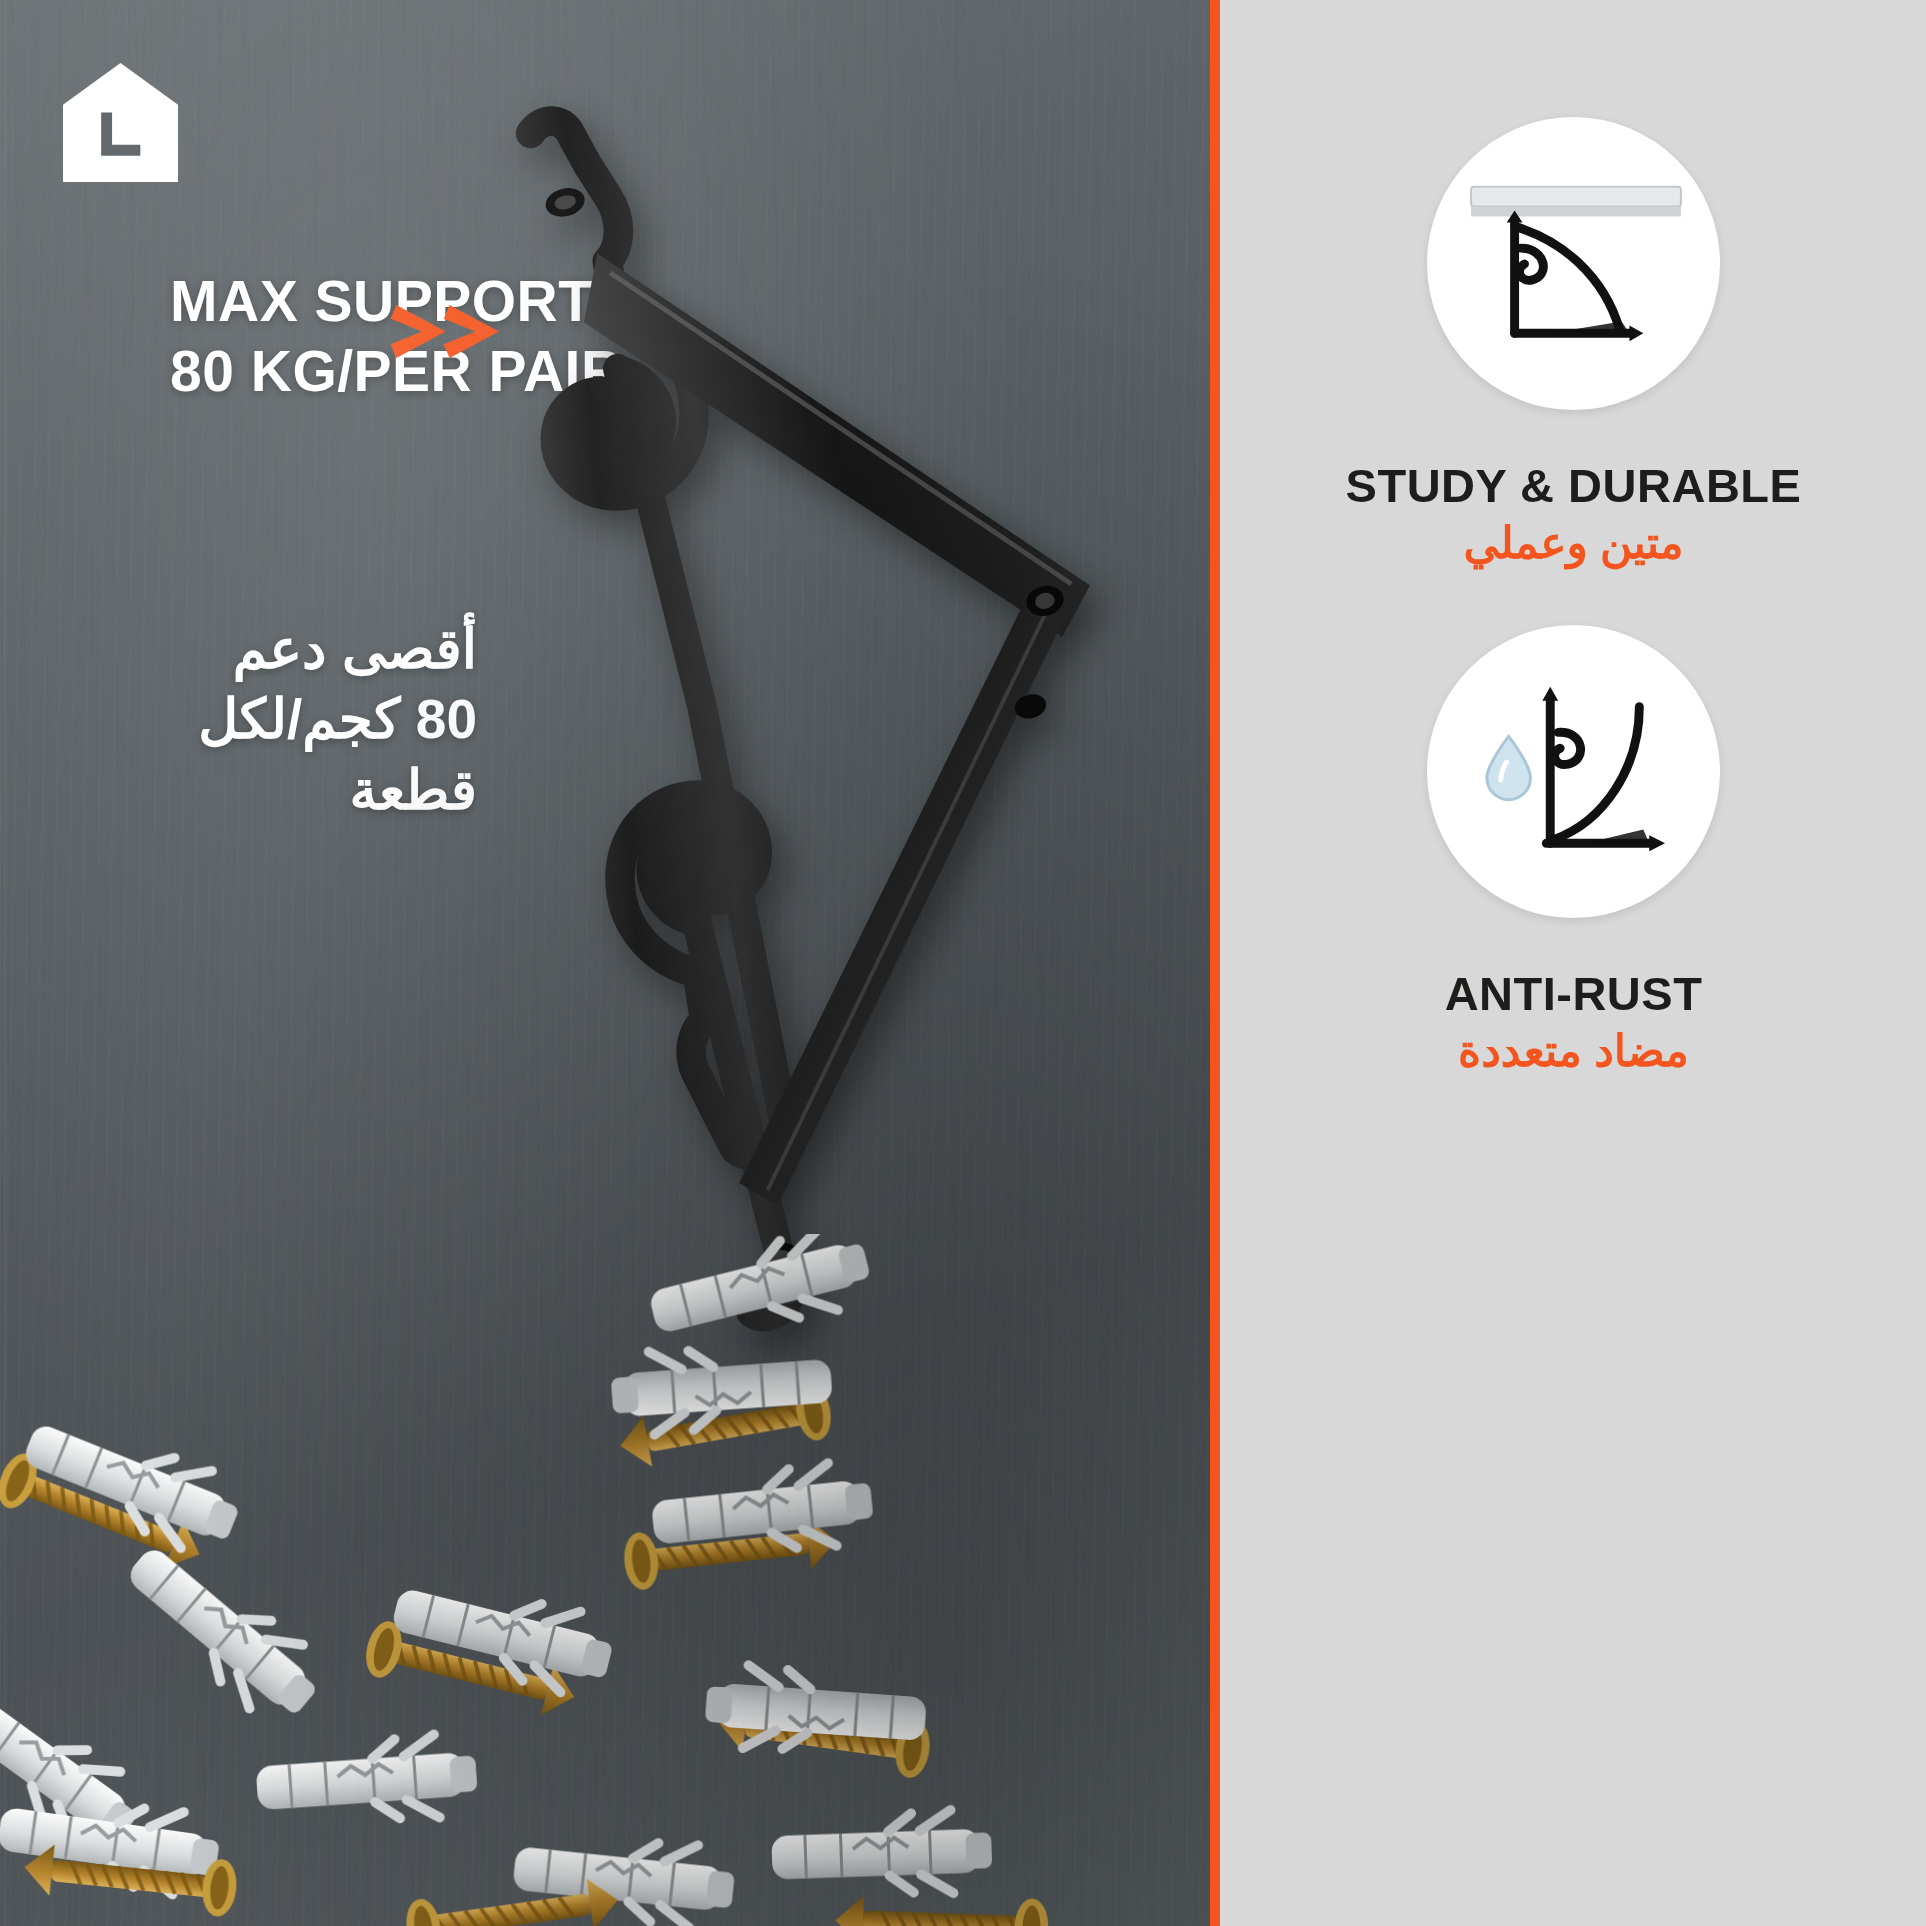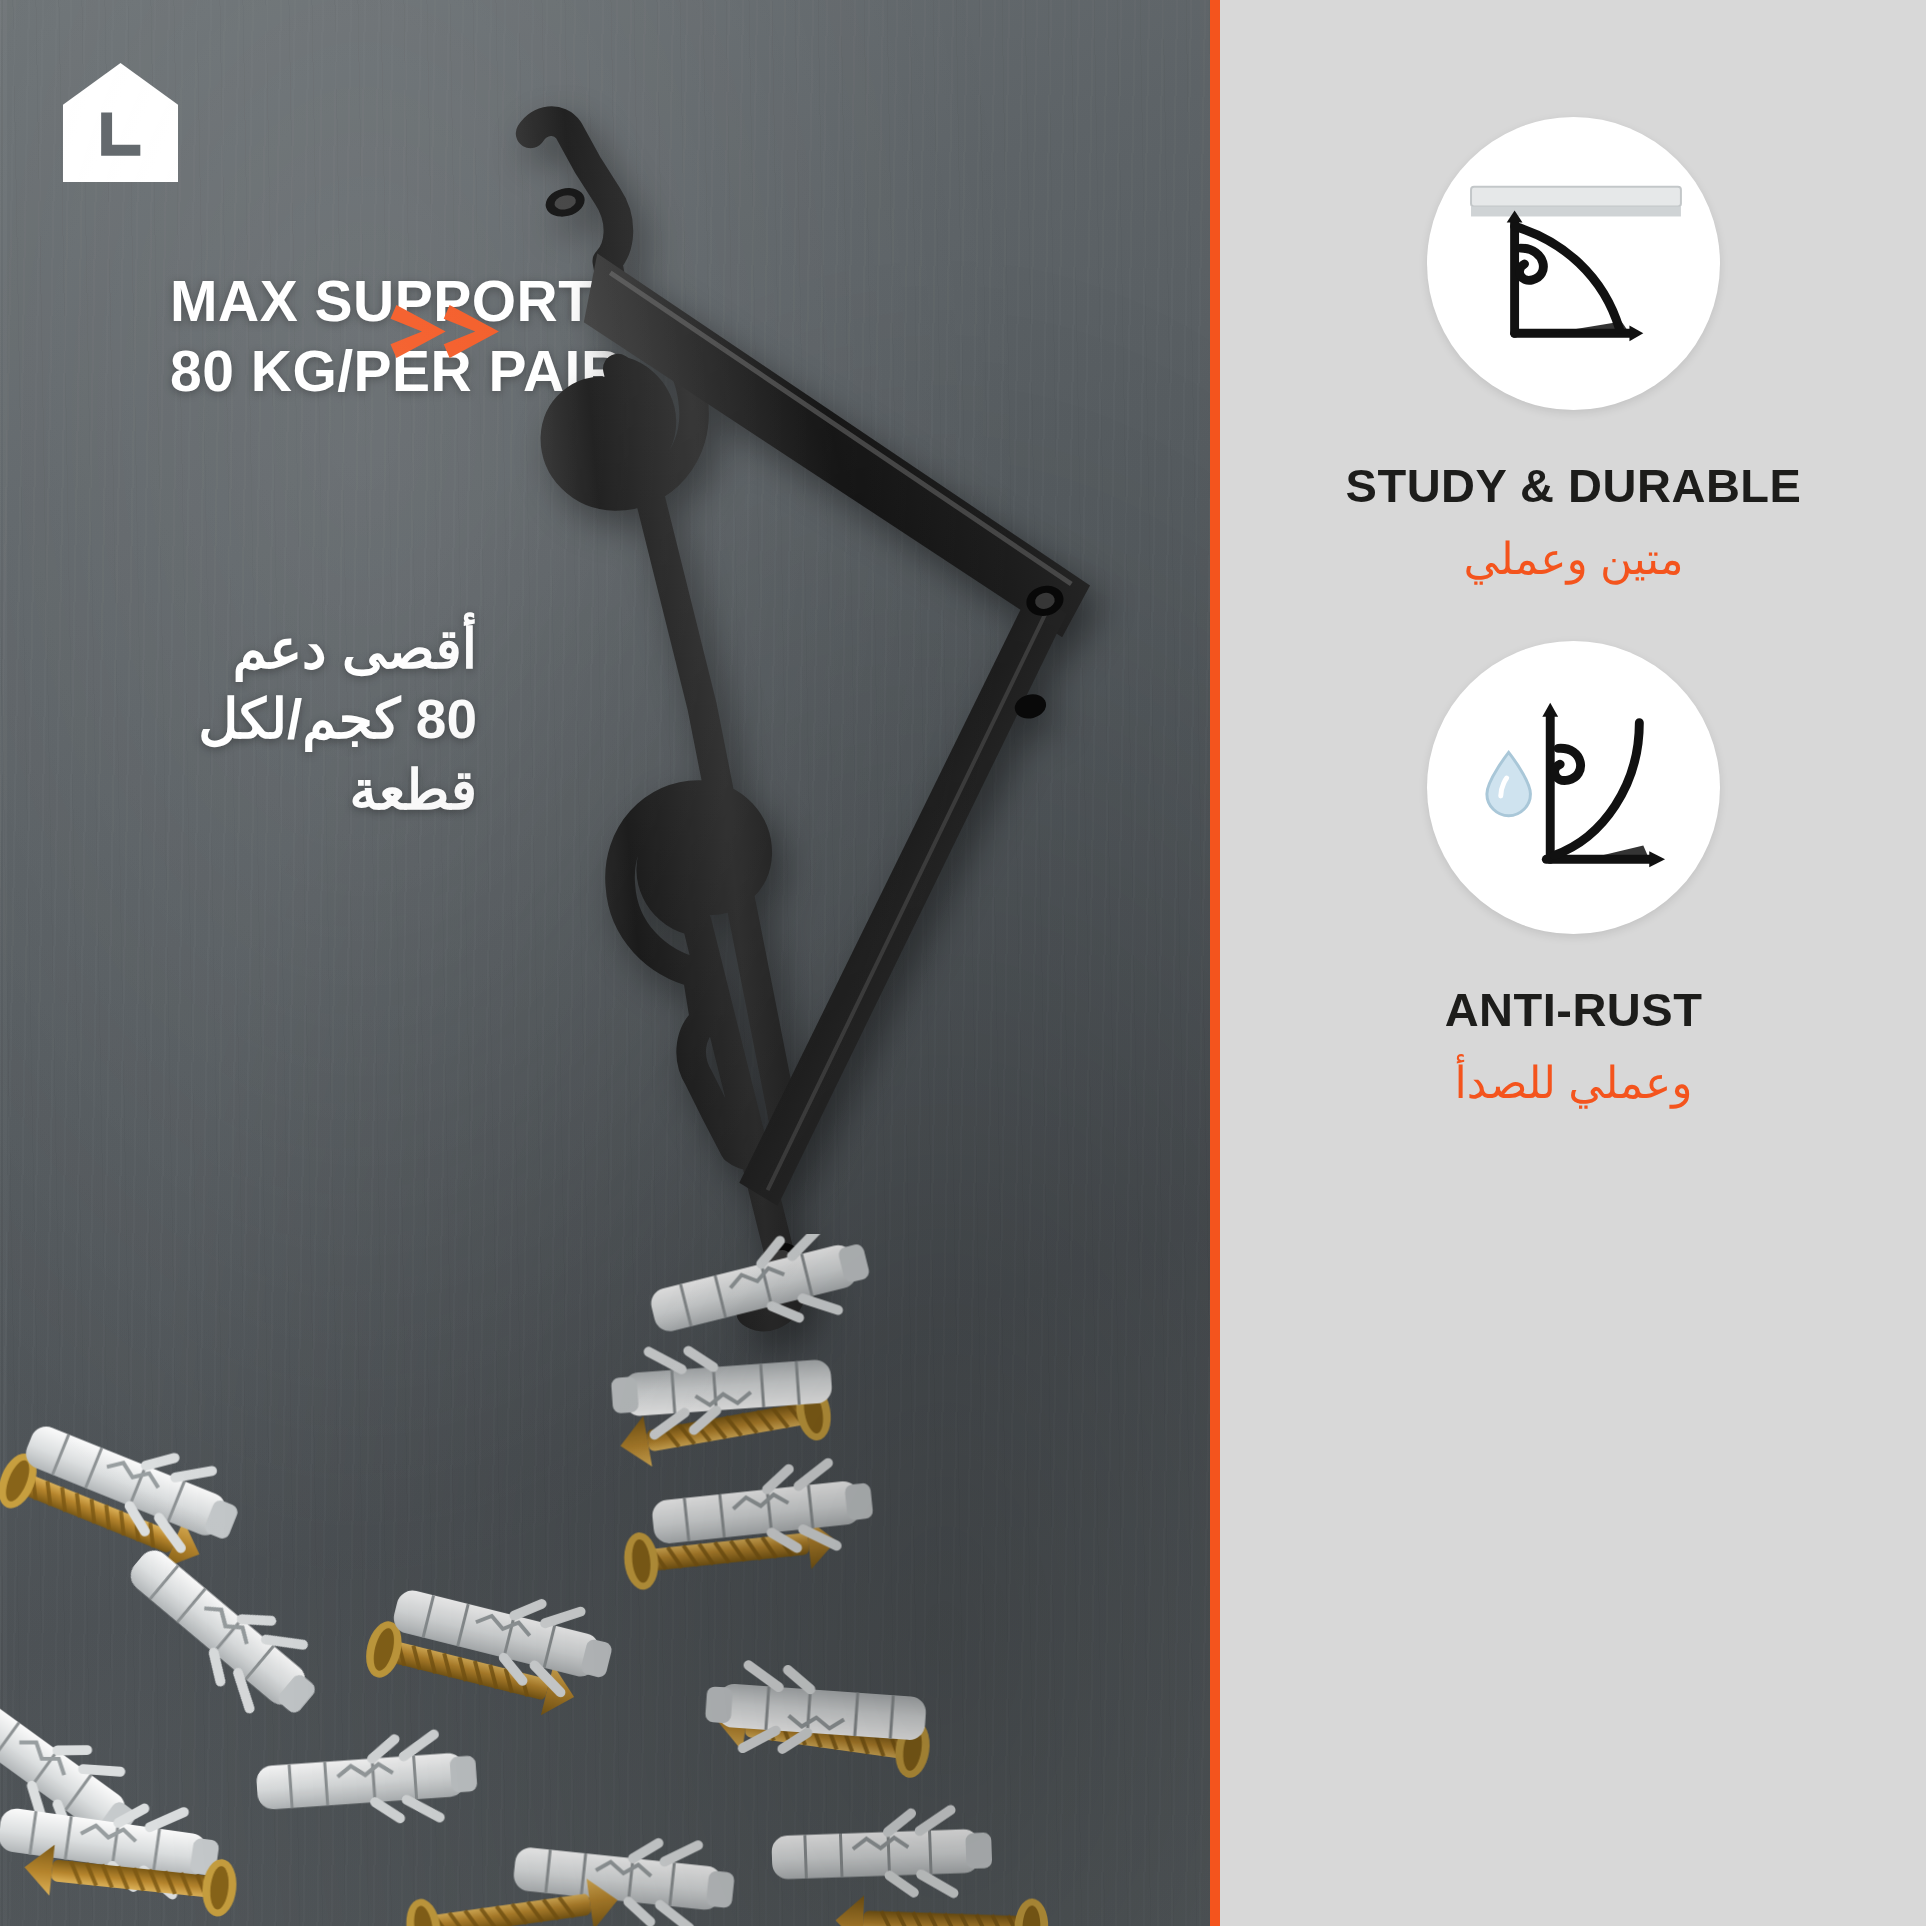--- a/index.html
+++ b/index.html
@@ -158,24 +158,24 @@
   }
   .feature .title {
     margin-top: 48px;
     color: #1d1d1b;
     font-size: 47px;
     font-weight: 700;
     letter-spacing: 0.5px;
     text-align: right;
   }
   .feature .subtitle {
-    margin-top: 20px;
+    margin-top: 4px;
     color: #f4541d;
     font-size: 44px;
-    font-weight: 400;
+    font-weight: 700;
     direction: rtl;
     text-align: center;
   }
 </style>
 </head>
 <body>
 
 <div class="canvas">
 
   <div class="photo-panel">
@@ -361,19 +361,19 @@
             <path d="M104 60 C 130 58, 134 88, 114 92 C 100 95, 96 80, 106 76"></path>
           </g>
           <path d="M88 28 L104 28 L96 14 Z" fill="#111"></path>
           <path d="M196 164 L196 180 L212 172 Z" fill="#111"></path>
           <path d="M132 172 L196 172 L190 158 Z" fill="#111" opacity=".85"></path>
           <path d="M54 64 C 54 64, 76 92, 76 106 C 76 118, 66 128, 54 128 C 42 128, 32 118, 32 106 C 32 92, 54 64, 54 64 Z" fill="#cfe3ef" stroke="#a9c7d8" stroke-width="3"></path>
           <path d="M46 108 C 46 98, 52 90, 52 90" stroke="#ffffff" stroke-width="5" fill="none" stroke-linecap="round"></path>
         </svg>
       </div>
       <div class="title">ANTI-RUST</div>
-      <div class="subtitle">وعملي للصدأ</div>
+      <div class="subtitle">مضاد متعددة</div>
     </div>
 
 
   </div>
 </div>
 
 
 </body></html>

